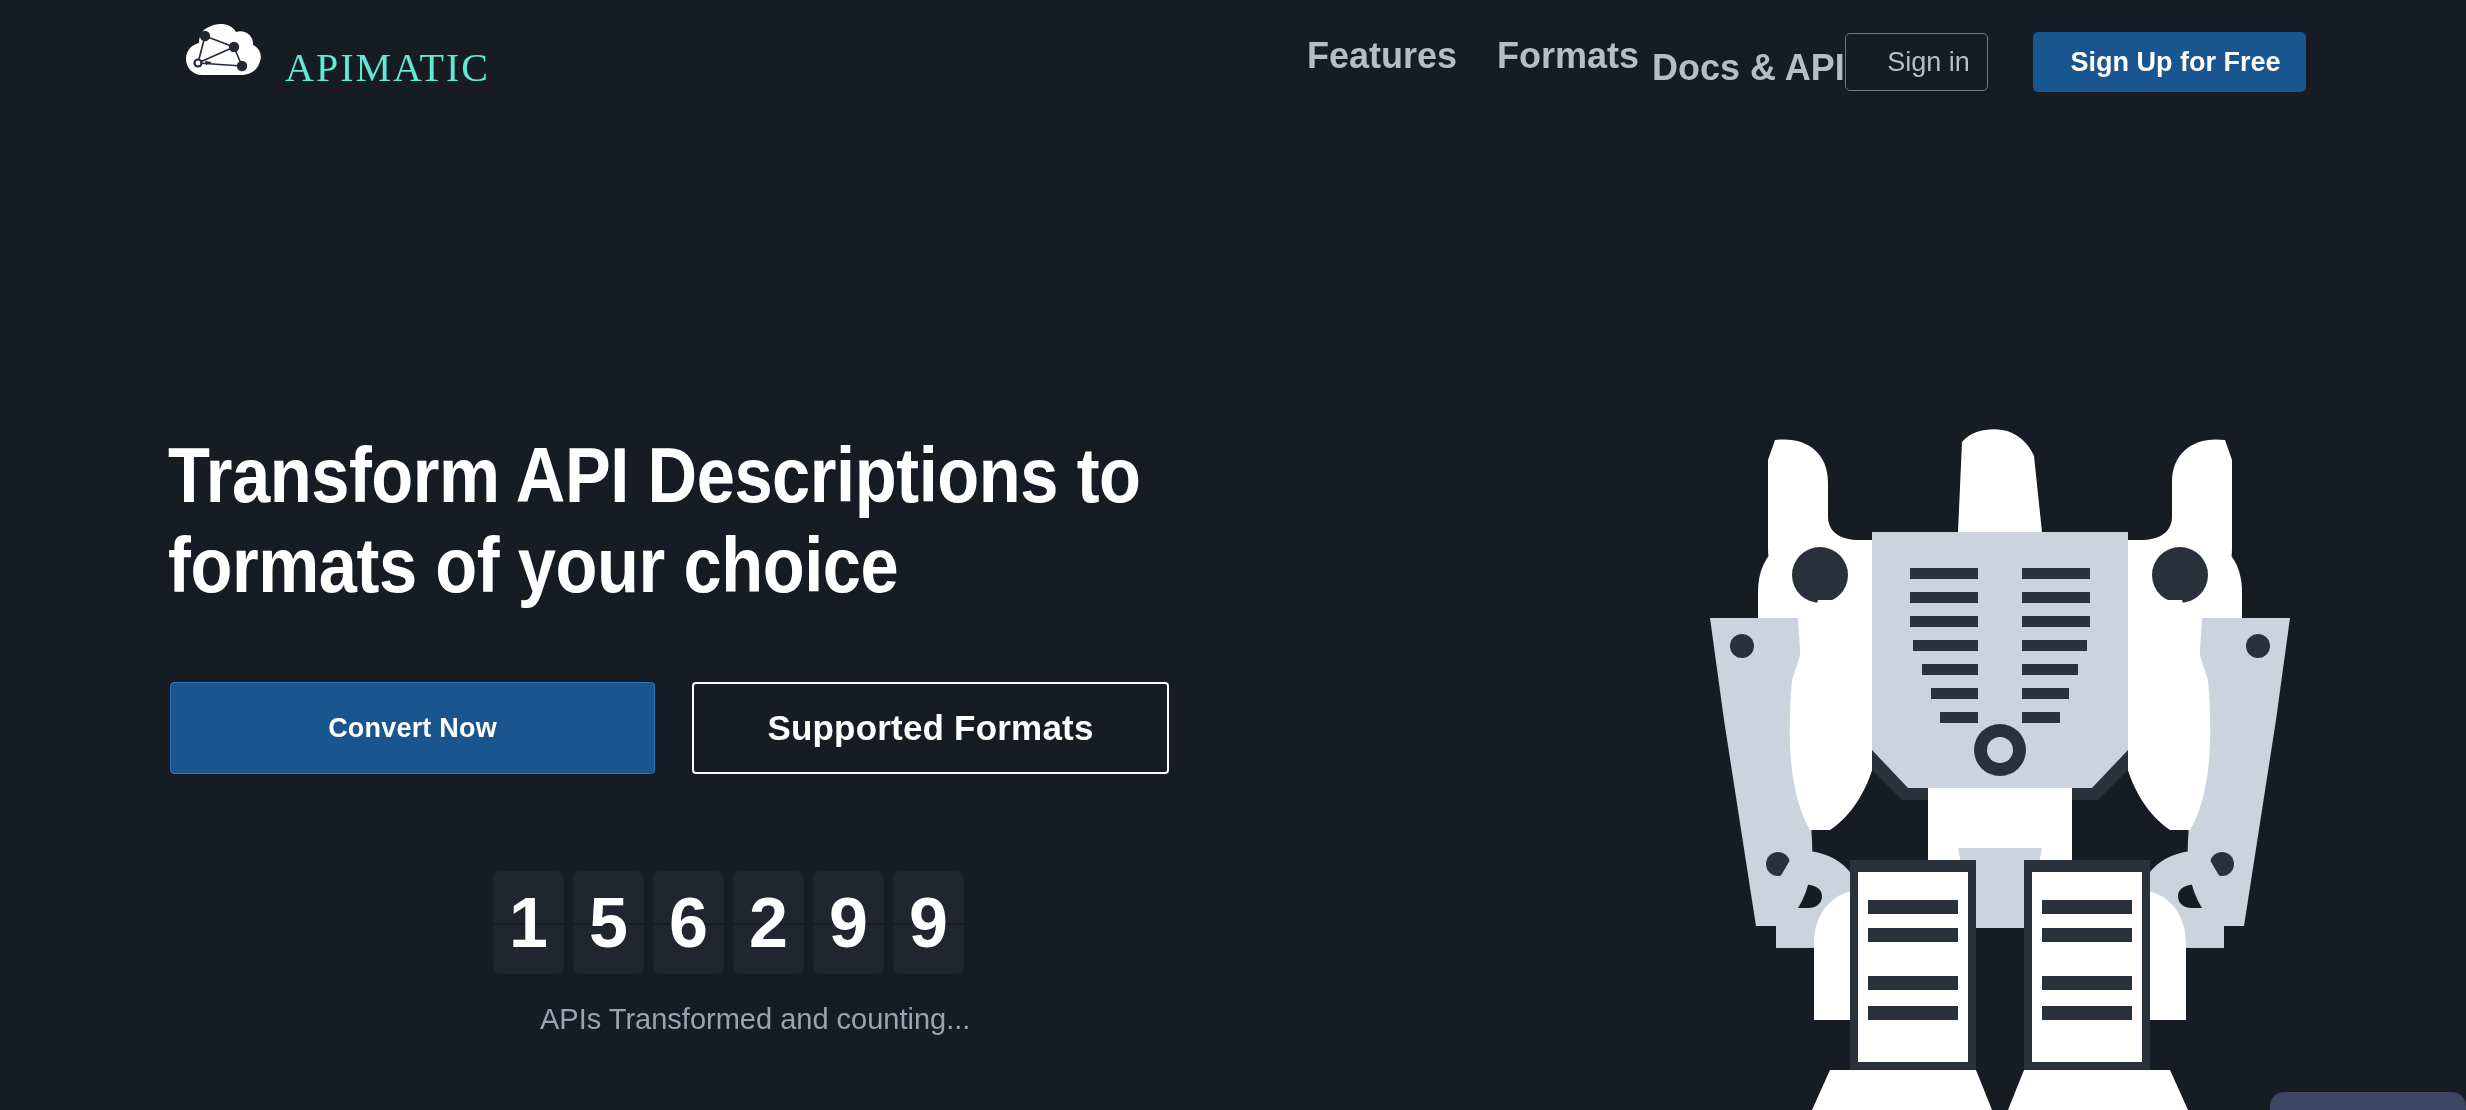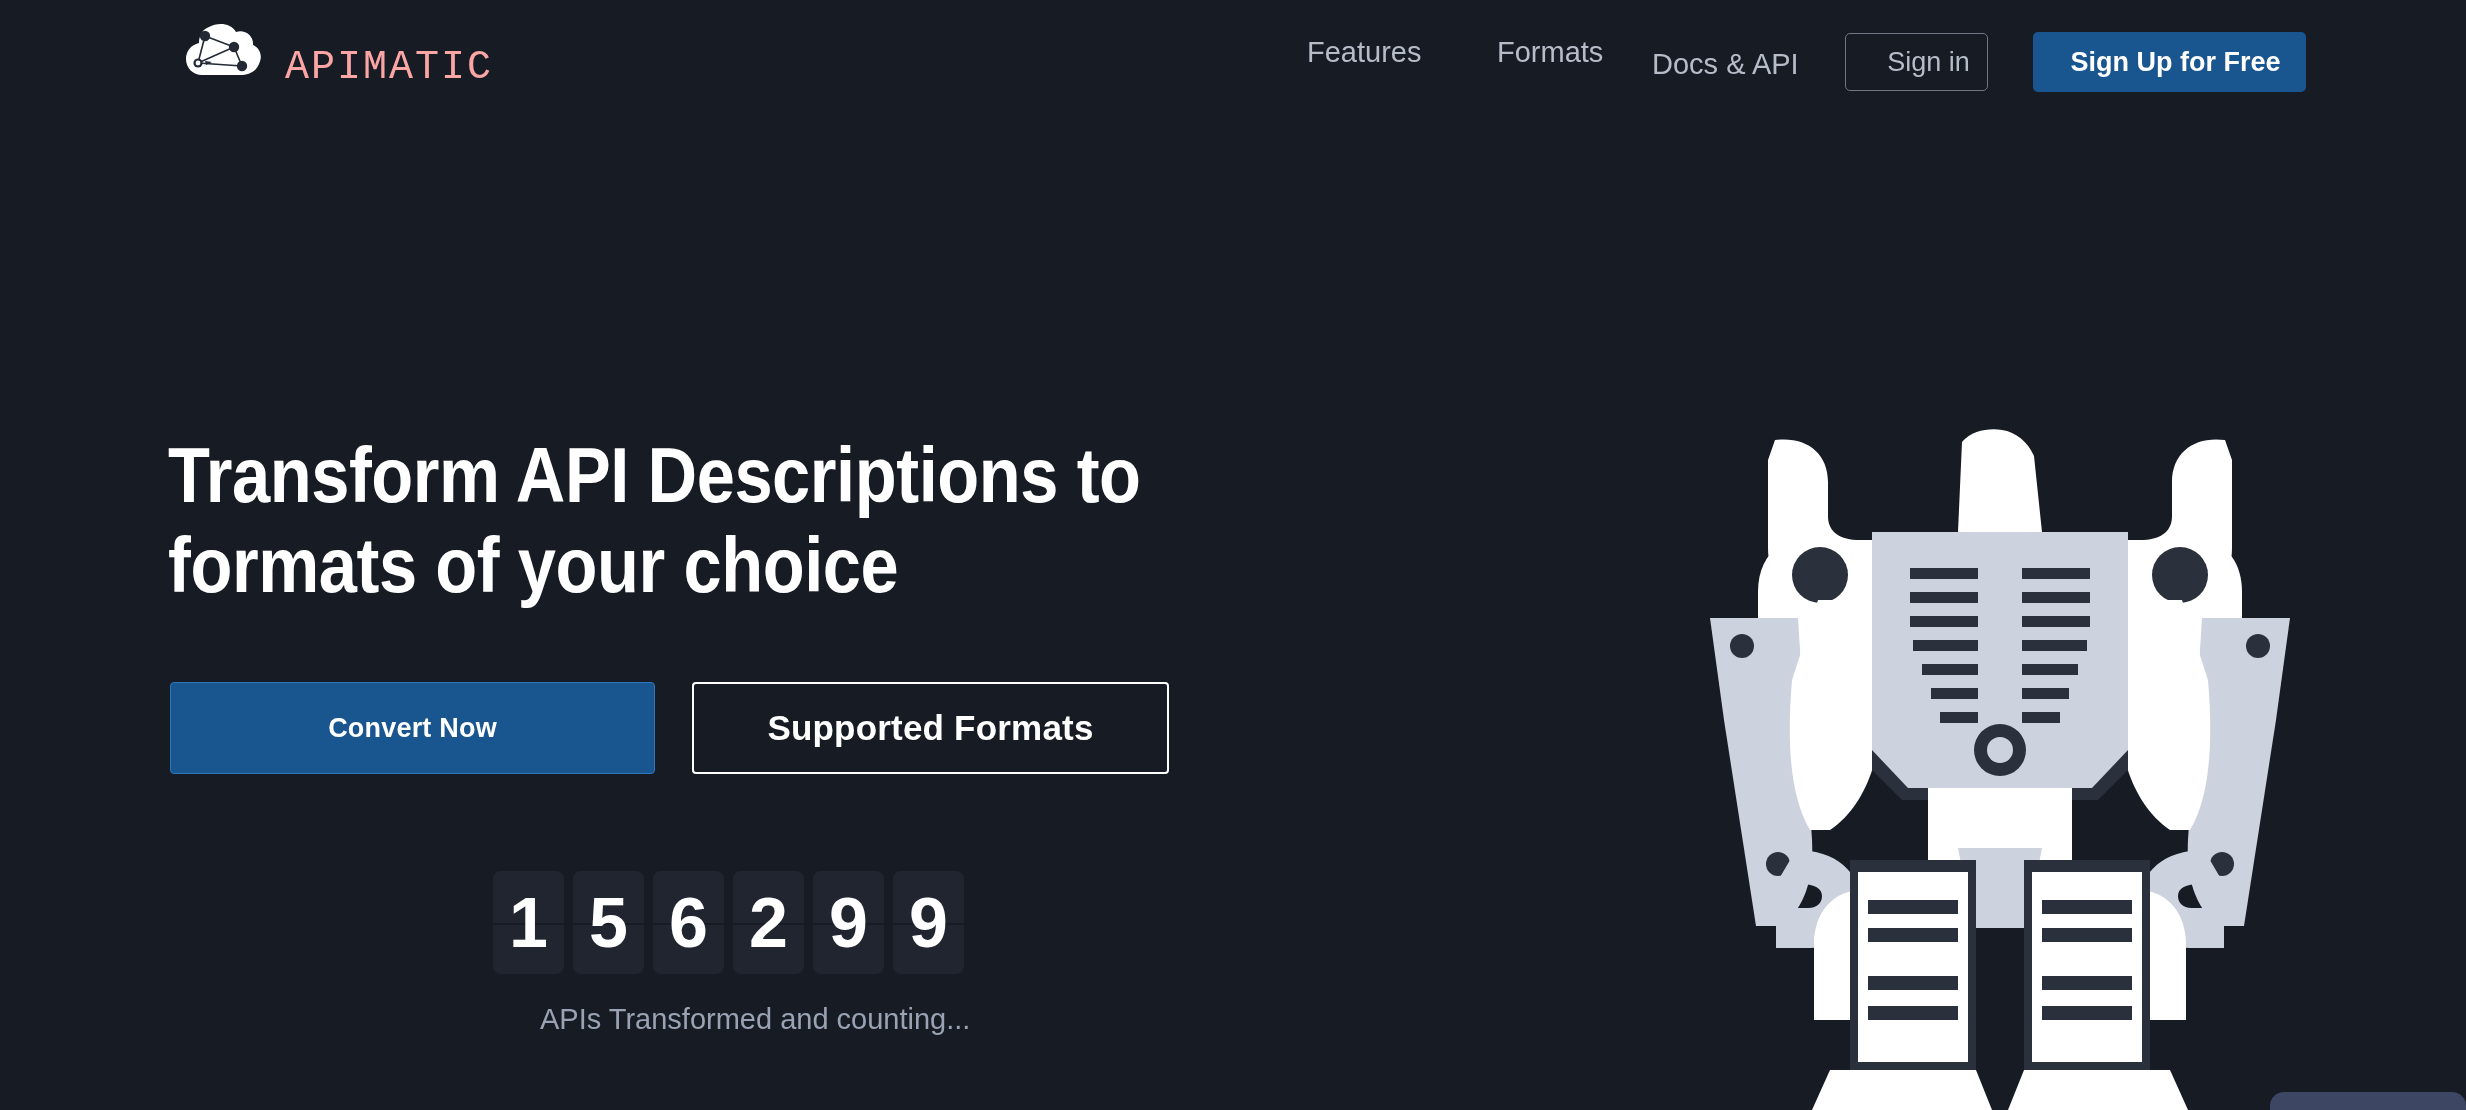--- a/index.html
+++ b/index.html
@@ -17,29 +17,29 @@
     position:absolute; top:0; left:0; width:2466px; height:100px;
     display:flex; align-items:center;
   }
   .brand {
     position:absolute; left:185px; top:14px;
     display:flex; align-items:center; gap:22px;
     cursor:pointer;
   }
   .brand-mark { width:78px; height:60px; display:block; }
   .brand-name {
-    color:#fca5a5; font-size:40px; letter-spacing:2.0px;
+    color:#5eead4; font-size:40px; letter-spacing:2.0px;
     font-weight:400; line-height:1;
-    font-family:Liberation Mono, monospace;
+    font-family:Liberation Serif, serif;
     margin-top:34px;
   }
 
   .nav { position:absolute; left:1307px; top:38px; display:flex; align-items:center; }
   .nav-link {
-    color:#b6bcc8; font-size:29px; font-weight:400; line-height:1;
+    color:#b6bcc8; font-size:36px; font-weight:700; line-height:1;
     text-decoration:none; white-space:nowrap; cursor:pointer;
   }
   .nav-link.features { position:absolute; left:0; top:0; }
   .nav-link.pricing  { position:absolute; left:190px; top:0; }
   .nav-link.docs     { position:absolute; left:345px; top:12px; }
 
   .btn-signin {
     position:absolute; left:1845px; top:33px;
     width:143px; height:58px;
     border:1px solid #6f7684; border-radius:5px;

